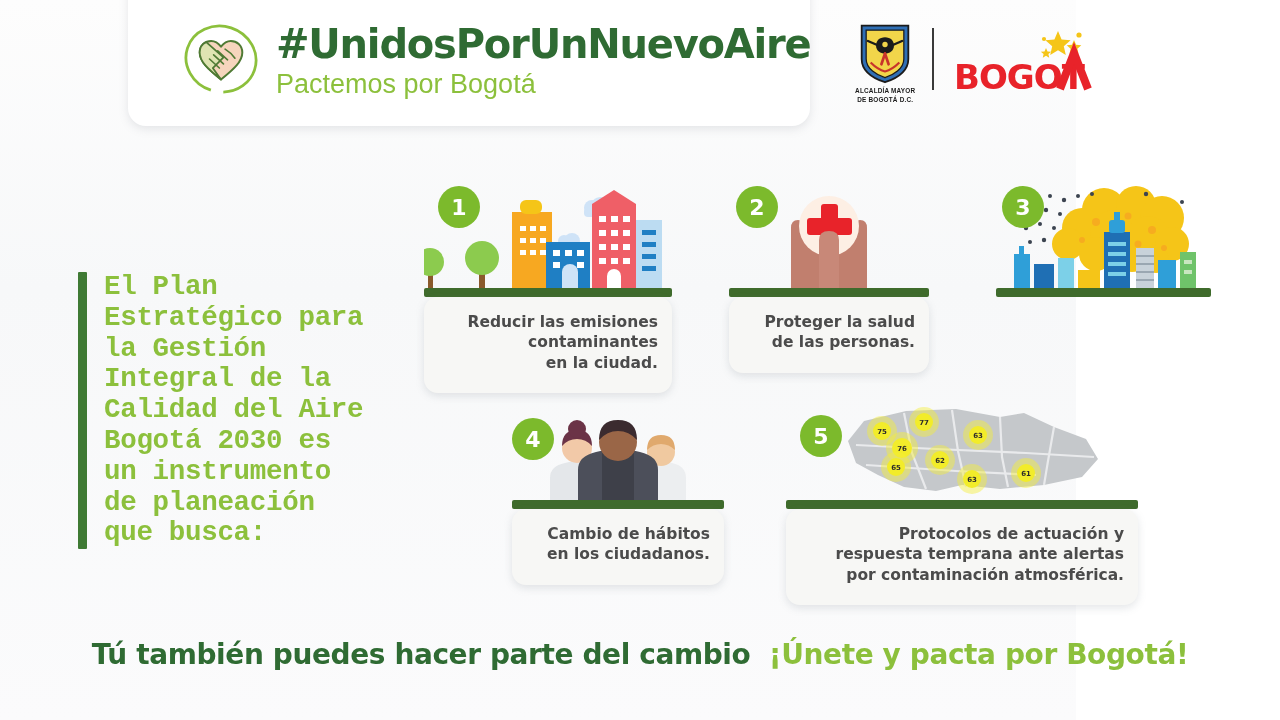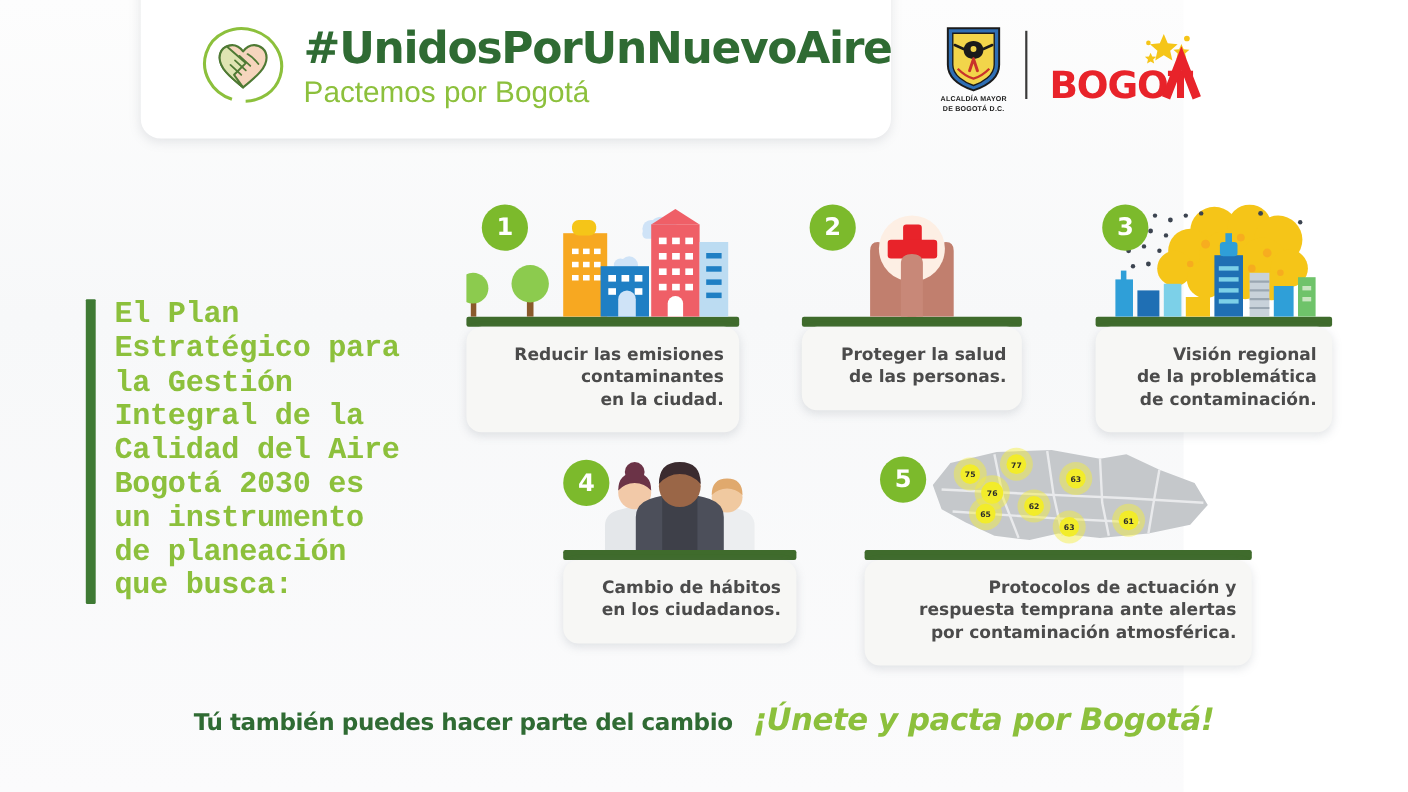--- a/index.html
+++ b/index.html
@@ -90,26 +90,26 @@
     font-size: 22px; font-weight: 700; z-index: 5;
     font-family: "DejaVu Sans", sans-serif;
   }
 
   
   .bottom-line {
     position: absolute; left: 0; top: 638px; width: 1280px;
     text-align: center; white-space: nowrap;
   }
   .bottom-dark {
-    font-size: 21px; font-weight: 700; color: #2f6b33; letter-spacing: -.4px;
+    font-size: 28px; font-weight: 700; color: #2f6b33; letter-spacing: -.4px;
     font-family: "DejaVu Sans", sans-serif;
   }
   .bottom-light {
     font-size: 28px; font-weight: 700; color: #8cc03c; letter-spacing: -.4px;
-    margin-left: 14px; font-family: "DejaVu Sans", sans-serif; font-style: italic;
+    margin-left: 14px; font-family: "DejaVu Sans", sans-serif;
   }
 </style>
 </head>
 <body>
 
 <div id="stage">
 
   <div class="header-banner">
     <div class="logo-mark">
       <svg viewBox="0 0 100 100" width="82" height="82">
@@ -327,25 +327,20 @@
         </g>
         <rect x="162" y="74" width="18" height="28" fill="#2f9fd8"></rect>
         <rect x="184" y="66" width="16" height="36" fill="#6fc36a"></rect>
         <g fill="#c8e6c0">
             <rect x="188" y="74" width="8" height="4"></rect>
             <rect x="188" y="84" width="8" height="4"></rect>
           </g>
       </svg>
     </div>
     <div class="shelf"></div>
-    <div class="card-body">
-      <div class="card-text">Visión regional
-de la problemática
-de contaminación.</div>
-    </div>
   </div>
 
   <div class="card" style="left:512px; top:412px; width:212px;">
     <div class="badge" style="left:0px; top:6px;">4</div>
     <div class="card-art" style="height:88px;">
       <svg viewBox="0 0 212 88" width="212" height="88">
         <path d="M38 88 V66 q0 -12 15 -15 l12 -3 l12 3 q15 3 15 15 V88 Z" fill="#e4e7ea"></path>
         <circle cx="65" cy="36" r="15" fill="#f2c9a8"></circle>
         <path d="M50 34 q0 -16 15 -16 q15 0 15 16 q-6 -7 -15 -7 q-9 0 -15 7 Z" fill="#6b3347"></path>
         <circle cx="65" cy="17" r="9" fill="#6b3347"></circle>

